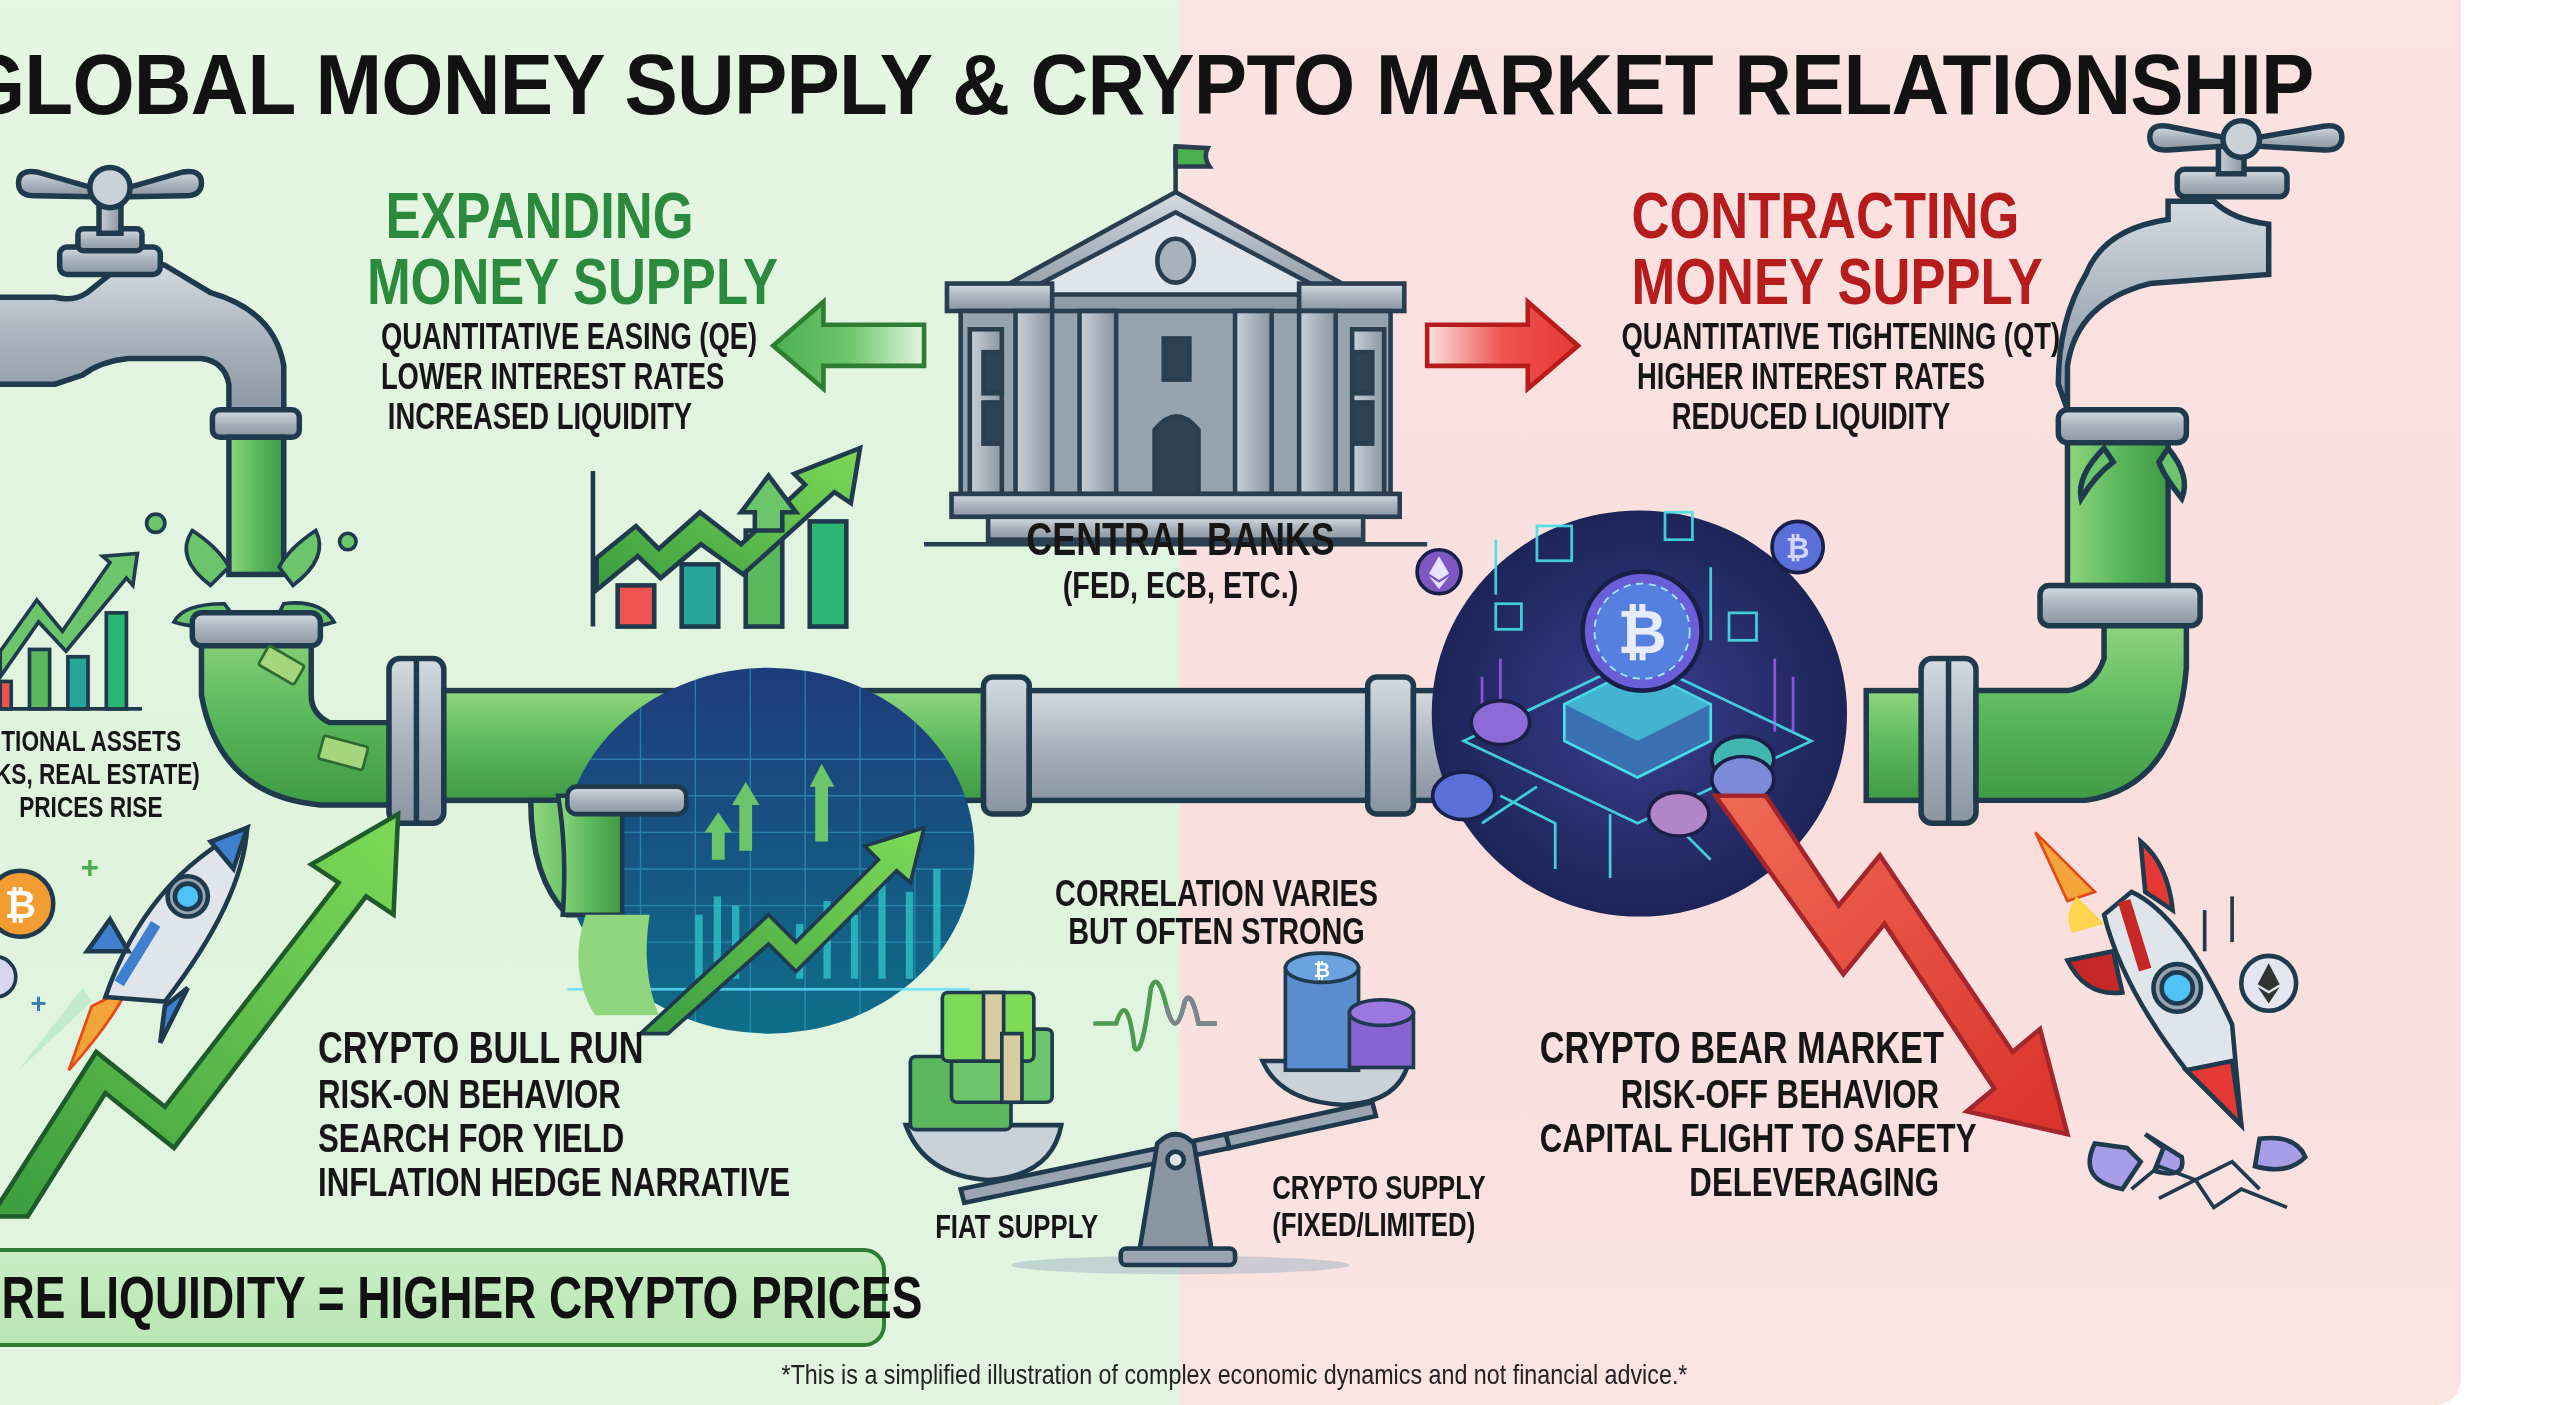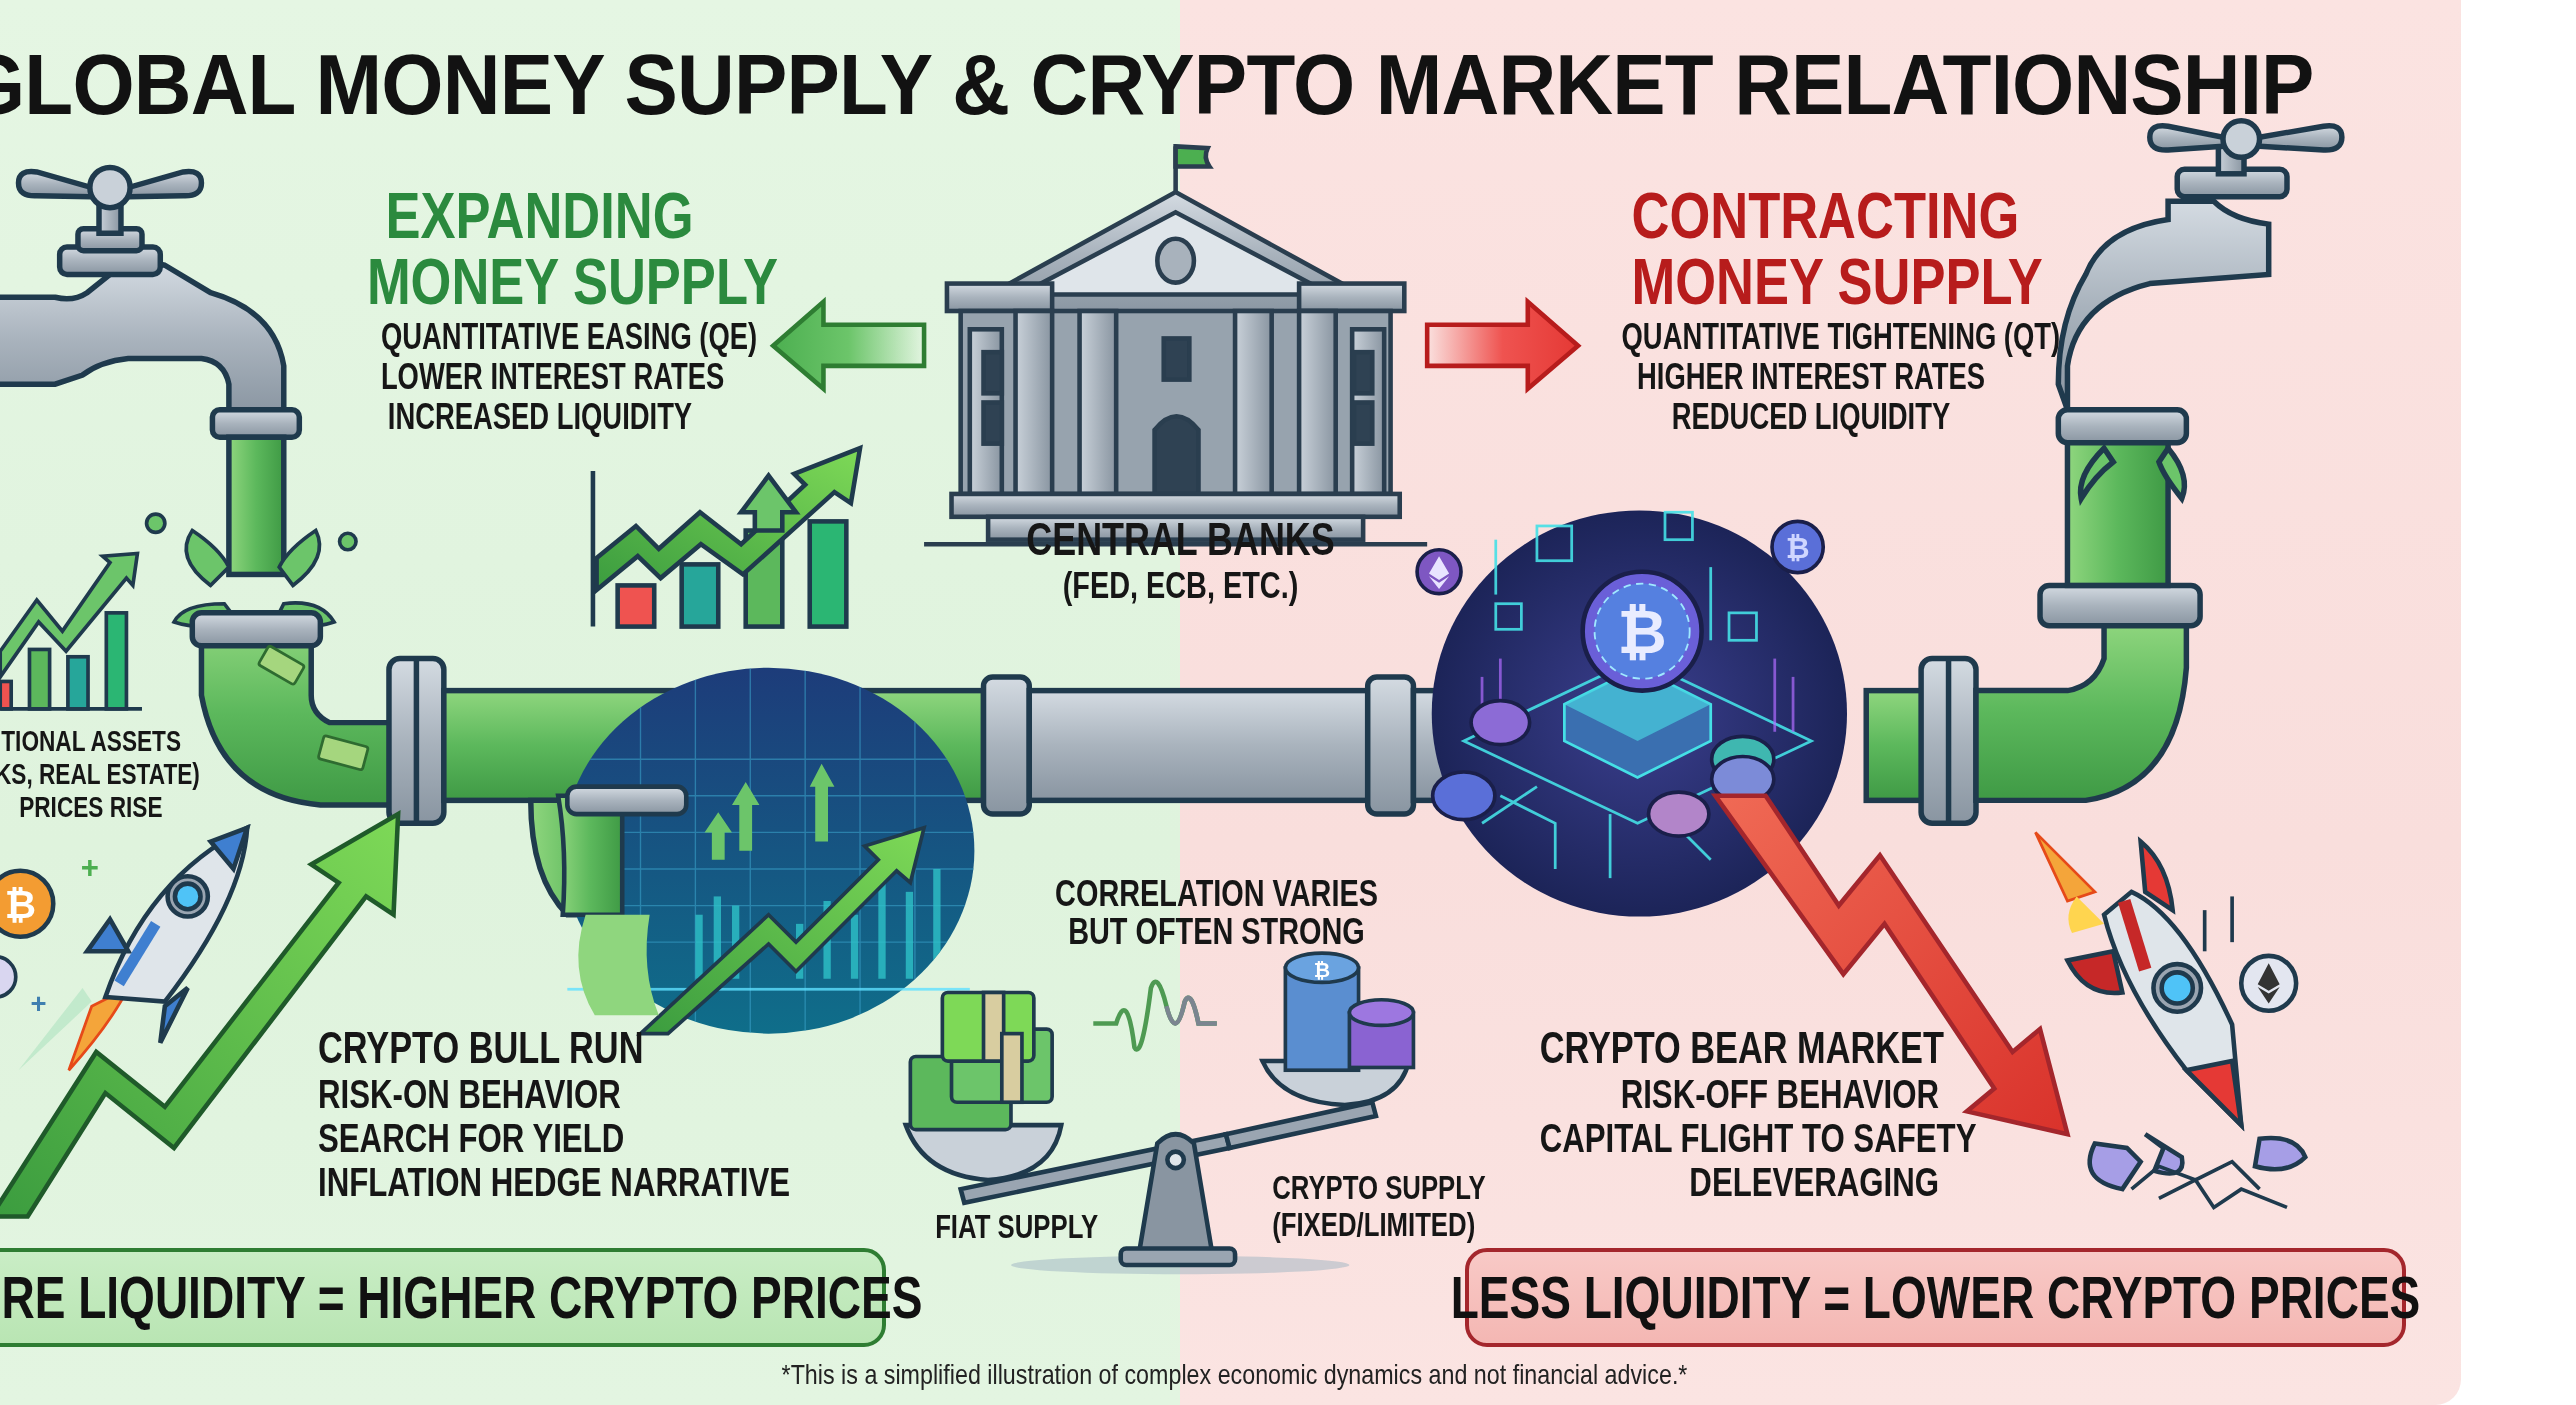--- a/index.html
+++ b/index.html
@@ -424,19 +424,16 @@
 
   <div class="abs cond" style="left:915px;top:1208px;width:183px;text-align:center;font-size:33px;color:#161616;transform:scaleX(0.78);">FIAT SUPPLY</div>
   <div class="abs cond" style="left:1244px;top:1169px;width:256px;text-align:center;font-size:33px;line-height:37px;color:#161616;transform:scaleX(0.78);">
     <div>CRYPTO SUPPLY</div>
     <div>(FIXED/LIMITED)</div>
   </div>
 
   <div class="banner banner-green" style="left:-37px;top:1248px;width:915px;">
     <span>MORE LIQUIDITY = HIGHER CRYPTO PRICES</span>
   </div>
-  <div class="banner banner-red" style="left:1465px;top:1248px;width:933px;">
-    <span>LESS LIQUIDITY = LOWER CRYPTO PRICES</span>
-  </div>
 
   <div class="footnote">*This is a simplified illustration of complex economic dynamics and not financial advice.*</div>
 </div>
 
 
 </body></html>

